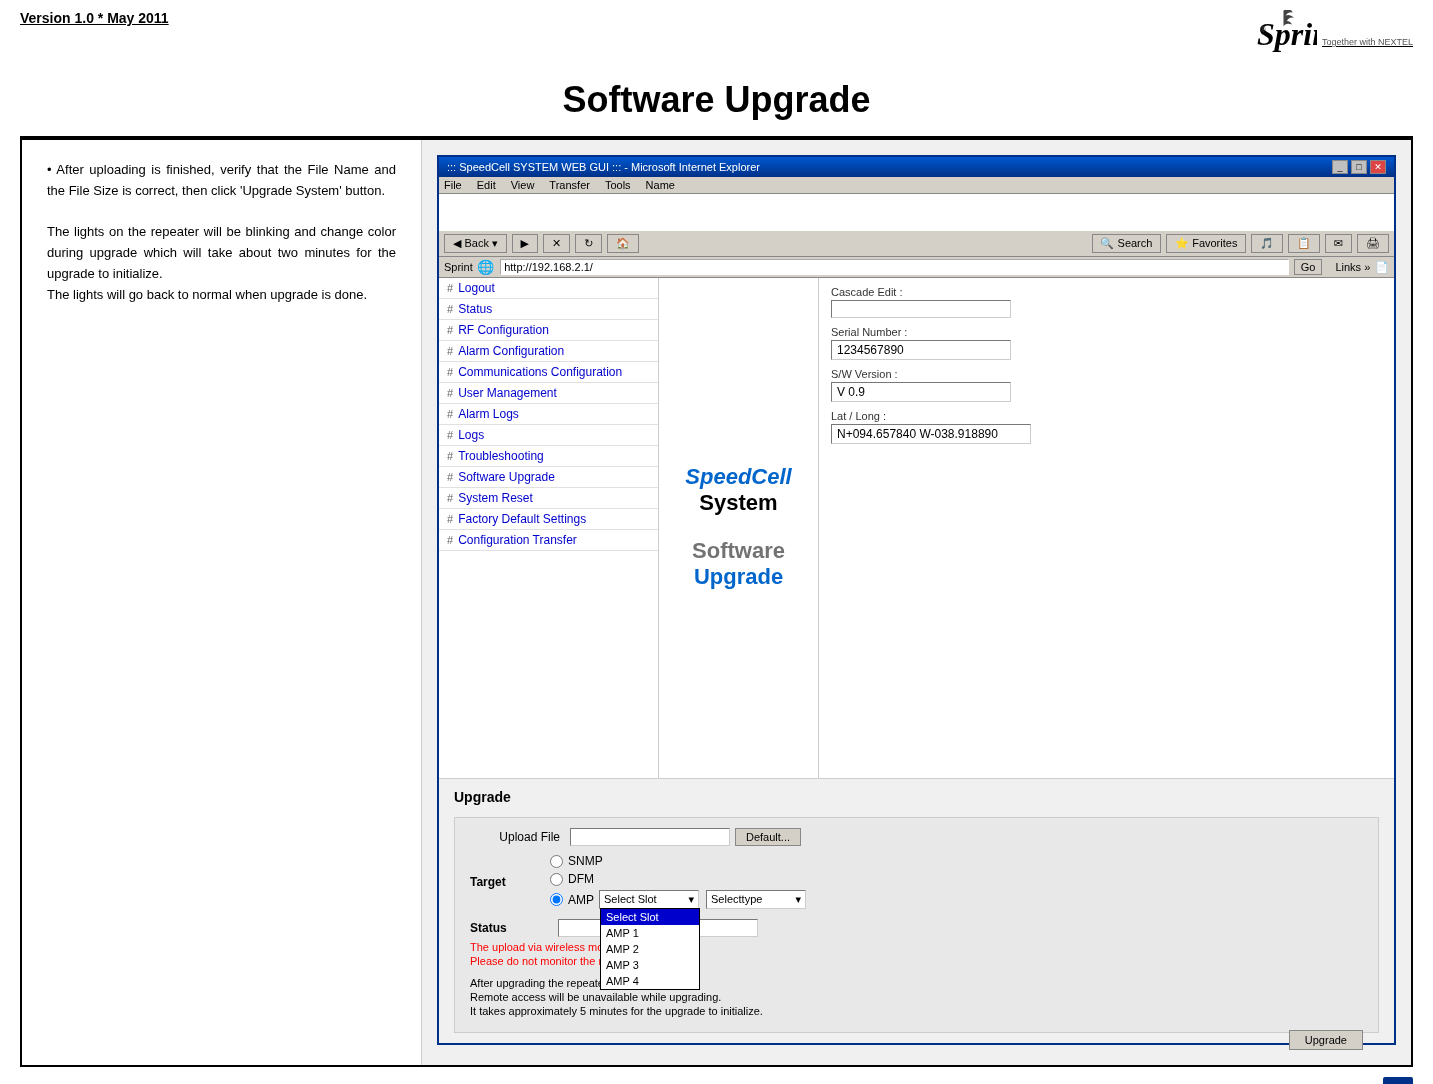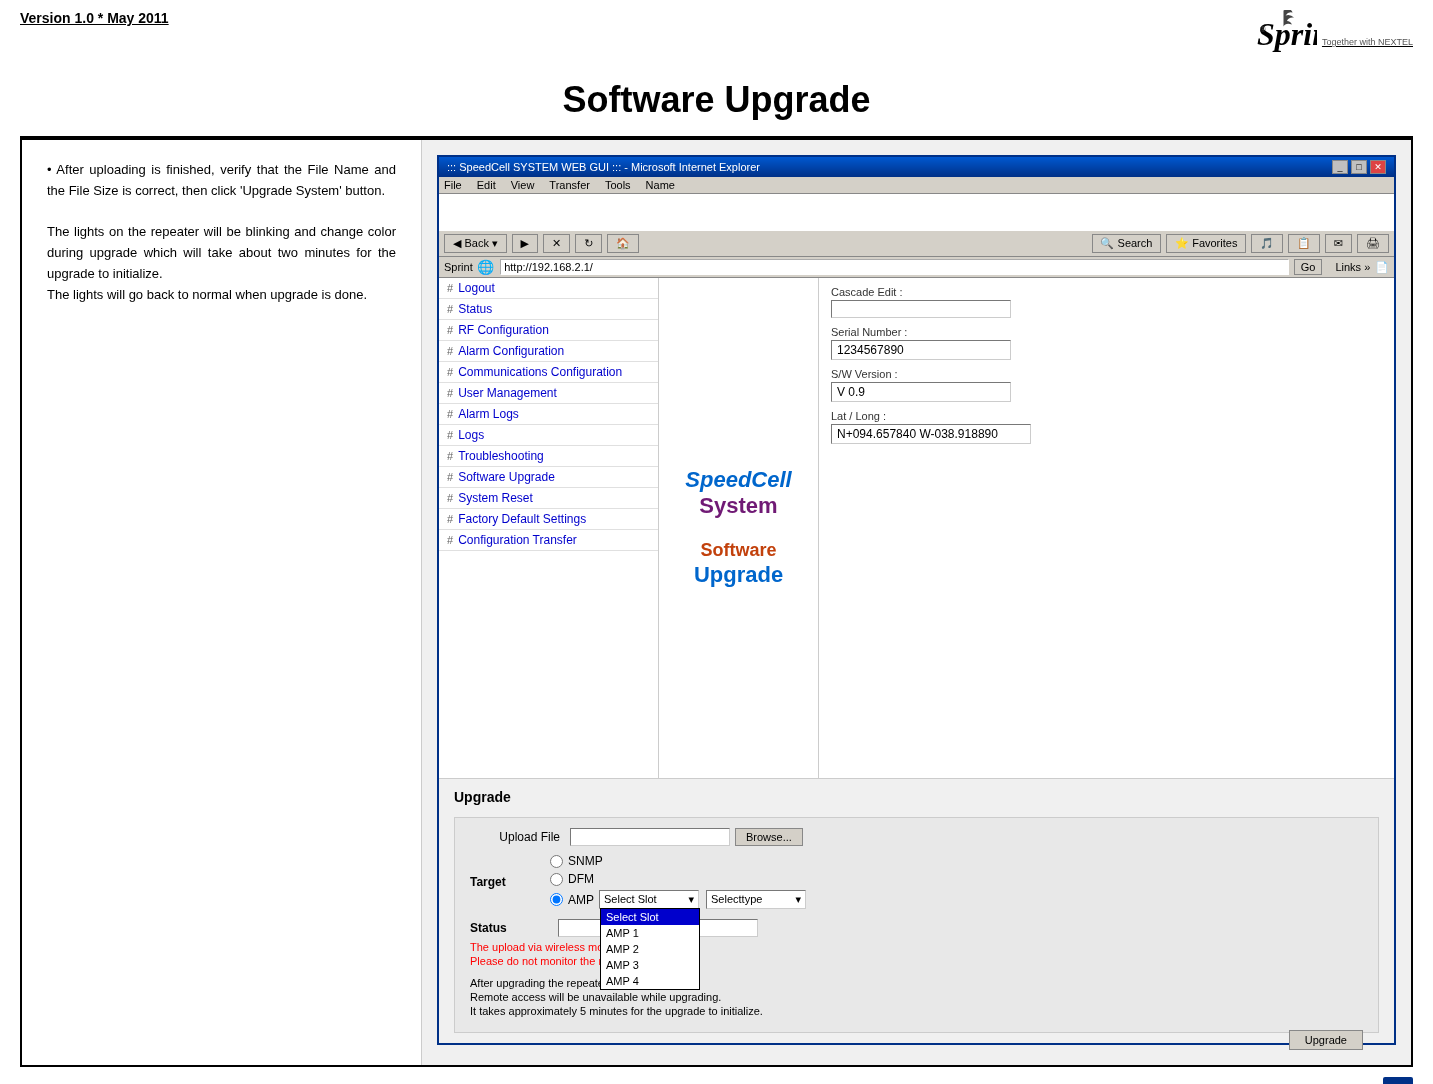--- a/index.html
+++ b/index.html
@@ -534,22 +534,22 @@
           </div>
           <div class="nav-item">
             <span class="nav-hash">#</span>
             <a class="nav-link">Configuration Transfer</a>
           </div>
         </div>
 
         <div class="speedcell-logo-area">
           <div class="speedcell-logo">
             <div style="font-size:22px;font-weight:bold;font-style:italic;color:#0066cc;line-height:1.1;">SpeedCell</div>
-            <div style="font-size:22px;font-weight:bold;color:#701a75;line-height:1.3;">System</div>
-            <div style="margin-top:20px;font-size:18px;font-weight:bold;color:#c2410c;line-height:1.2;">Software</div>
+            <div style="font-size:22px;font-weight:bold;color:#000000;line-height:1.3;">System</div>
+            <div style="margin-top:20px;font-size:22px;font-weight:bold;color:#737373;line-height:1.2;">Software</div>
             <div style="font-size:22px;font-weight:bold;color:#0066cc;line-height:1.2;">Upgrade</div>
           </div>
         </div>
 
         <div class="speedcell-info">
           <div class="info-row">
             <div class="info-label">Cascade Edit :</div>
             <div class="info-value"></div>
           </div>
           <div class="info-row">
@@ -569,21 +569,21 @@
       </div>
 
       <div class="upgrade-section">
         <div class="upgrade-title">Upgrade</div>
 
         <div class="upgrade-form">
 
           <div class="form-row">
             <span style="width:100px;text-align:right;padding-right:10px;">Upload File</span>
             <input class="form-input" type="text" value="" style="">
-            <button class="browse-btn">Browse...</button>
+            <button class="browse-btn">Default...</button>
           </div>
 
           <div class="form-row">
             <span class="form-label">Target</span>
             <div class="radio-group">
               <div class="radio-item">
                 <input type="radio" name="target" style="">
                 <span>SNMP</span>
               </div>
               <div class="radio-item">

